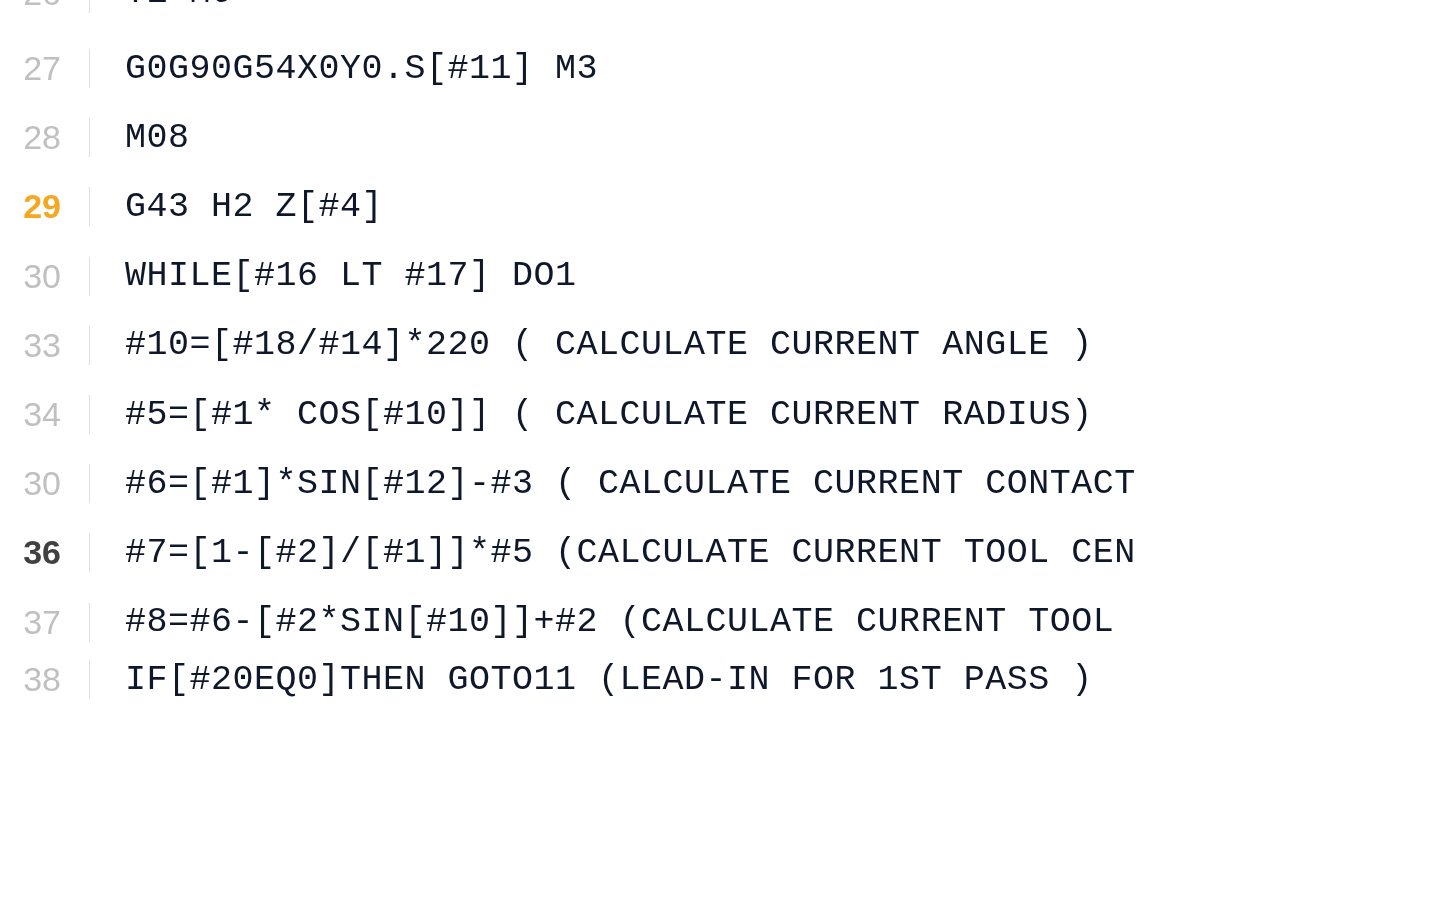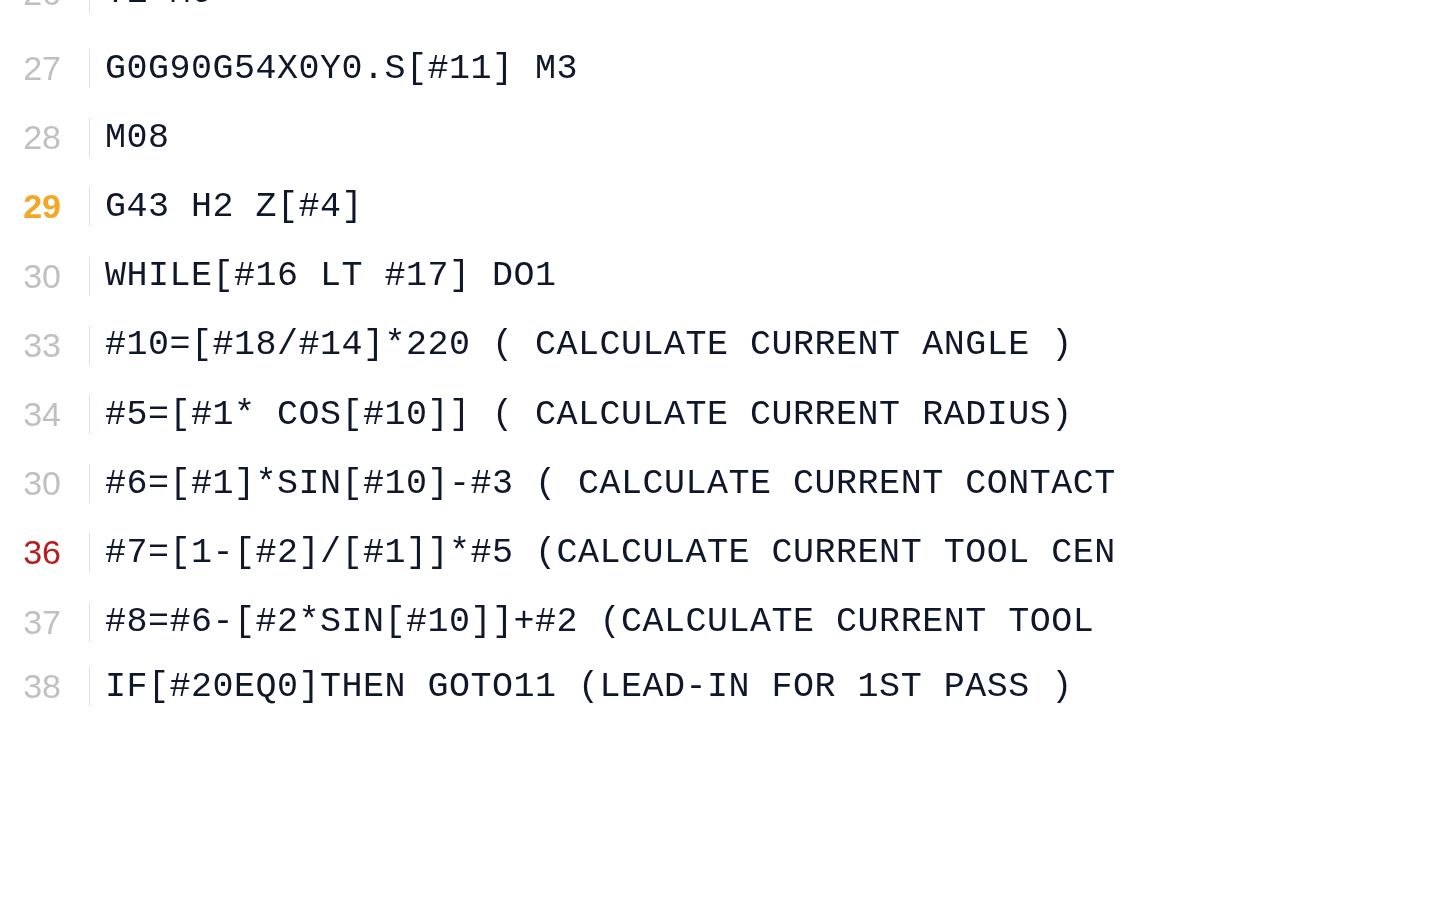--- a/index.html
+++ b/index.html
@@ -19,60 +19,60 @@
       display: flex;
       flex-direction: column;
       width: 100%;
       height: 100%;
     }
     .code-line {
       display: flex;
       align-items: center;
       height: 69.2px;
       white-space: nowrap;
+      gap: 20px;
     }
     .gutter {
       width: 90px;
       min-width: 90px;
       text-align: right;
       padding-right: 28px;
       color: #c0c0c0;
       font-family: Helvetica, Arial, sans-serif;
       font-size: 34px;
       font-weight: 400;
       border-right: 1px solid #e0e0e0;
       user-select: none;
     }
     .gutter.orange {
       color: #f5a623;
       font-weight: 700;
     }
     .gutter.red {
-      color: #b91c1c;
-      font-weight: 400;
+      color: #404040;
+      font-weight: 700;
     }
     .code-text {
       padding-left: 15px;
       color: #0f172a;
       letter-spacing: 0.5px;
       white-space: pre;
     }
     .partial-top .gutter,
     .partial-top .code-text {
       position: relative;
       top: -24px;
     }
     .partial-top {
       height: 34px;
       overflow: hidden;
     }
     .partial-bottom {
       height: 46px;
       overflow: hidden;
-      margin-top: 7px;
     }
     .partial-bottom .gutter,
     .partial-bottom .code-text {
       position: relative;
     }
   </style>
 </head>
 <body>
 
 <div class="editor">
@@ -99,21 +99,21 @@
   <div class="code-line">
     <div class="gutter">33</div>
     <div class="code-text">#10=[#18/#14]*220 ( CALCULATE CURRENT ANGLE )</div>
   </div>
   <div class="code-line">
     <div class="gutter">34</div>
     <div class="code-text">#5=[#1* COS[#10]] ( CALCULATE CURRENT RADIUS)</div>
   </div>
   <div class="code-line">
     <div class="gutter">30</div>
-    <div class="code-text">#6=[#1]*SIN[#10]-#3 ( CALCULATE CURRENT CONTACT</div>
+    <div class="code-text">#6=[#1]*SIN[#12]-#3 ( CALCULATE CURRENT CONTACT</div>
   </div>
   <div class="code-line">
     <div class="gutter red">36</div>
     <div class="code-text">#7=[1-[#2]/[#1]]*#5 (CALCULATE CURRENT TOOL CEN</div>
   </div>
   <div class="code-line">
     <div class="gutter">37</div>
     <div class="code-text">#8=#6-[#2*SIN[#10]]+#2 (CALCULATE CURRENT TOOL </div>
   </div>
   <div class="code-line partial-bottom">

